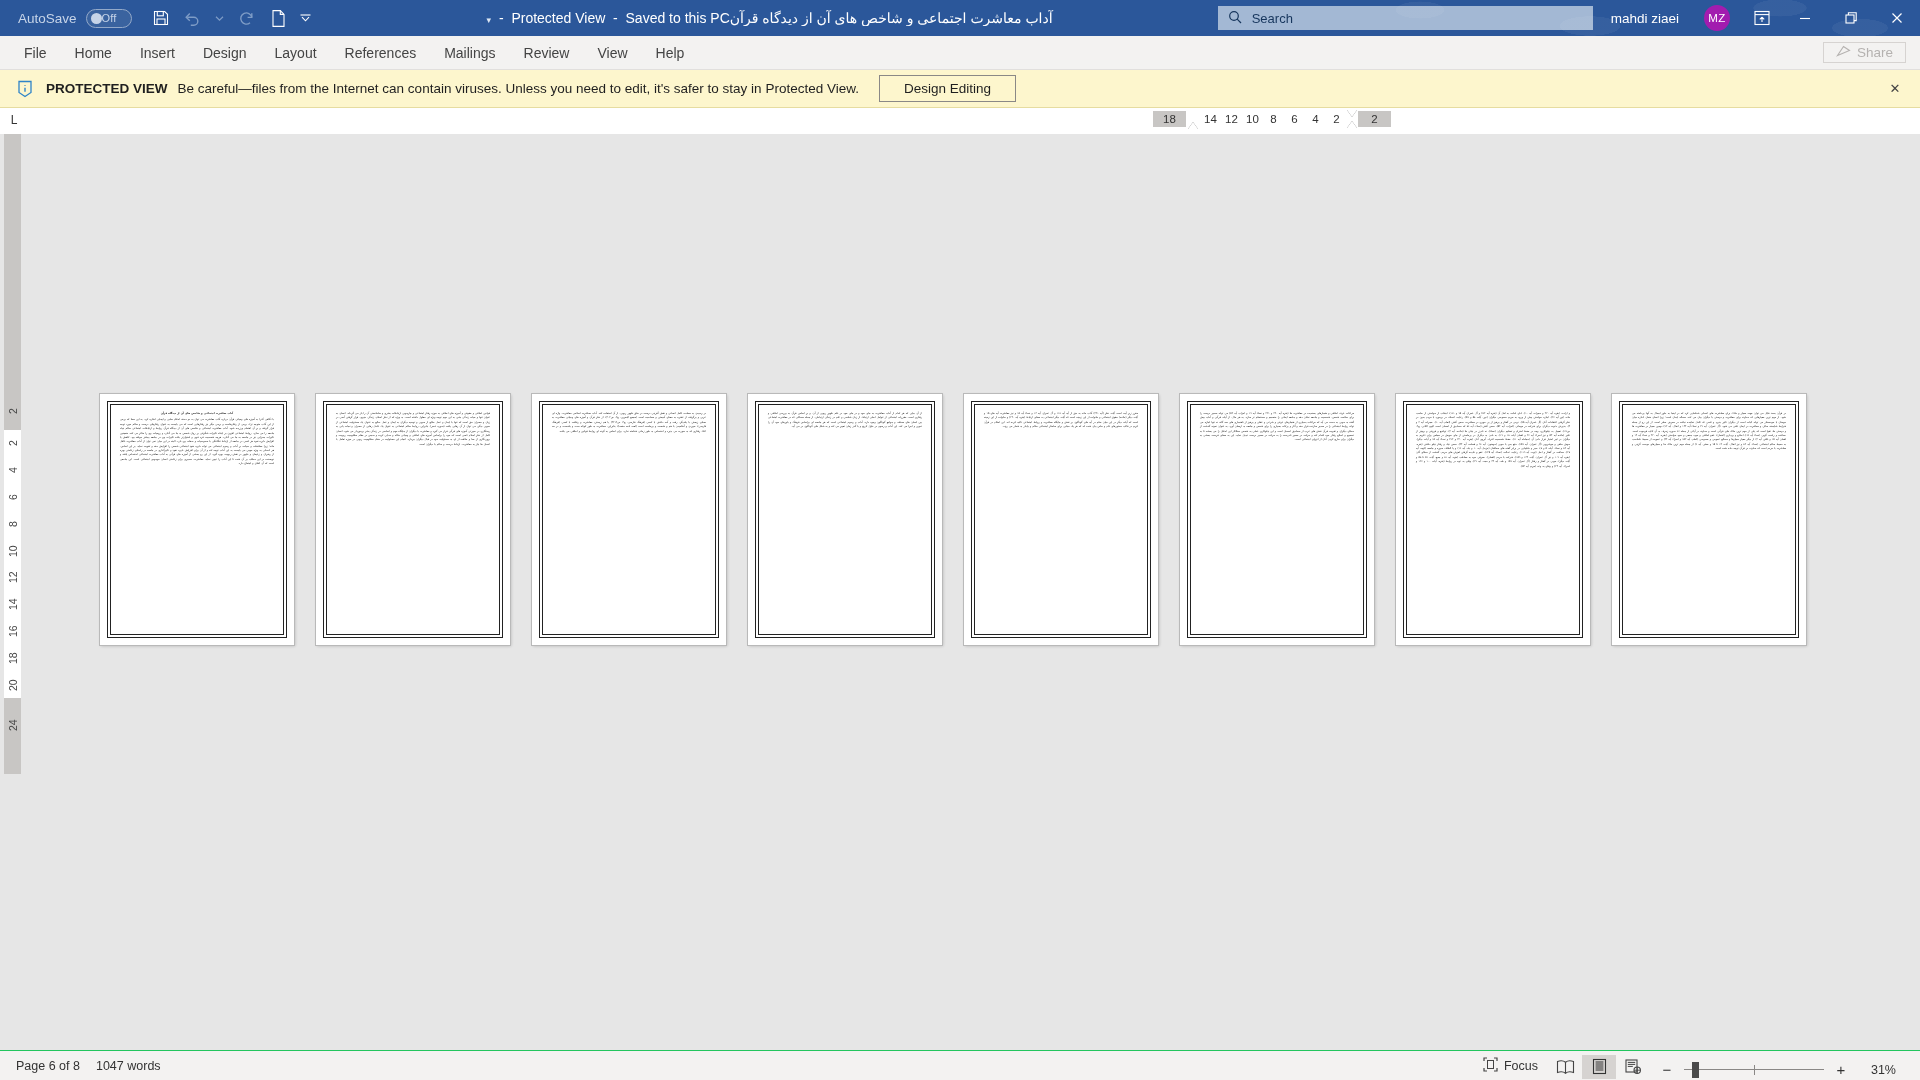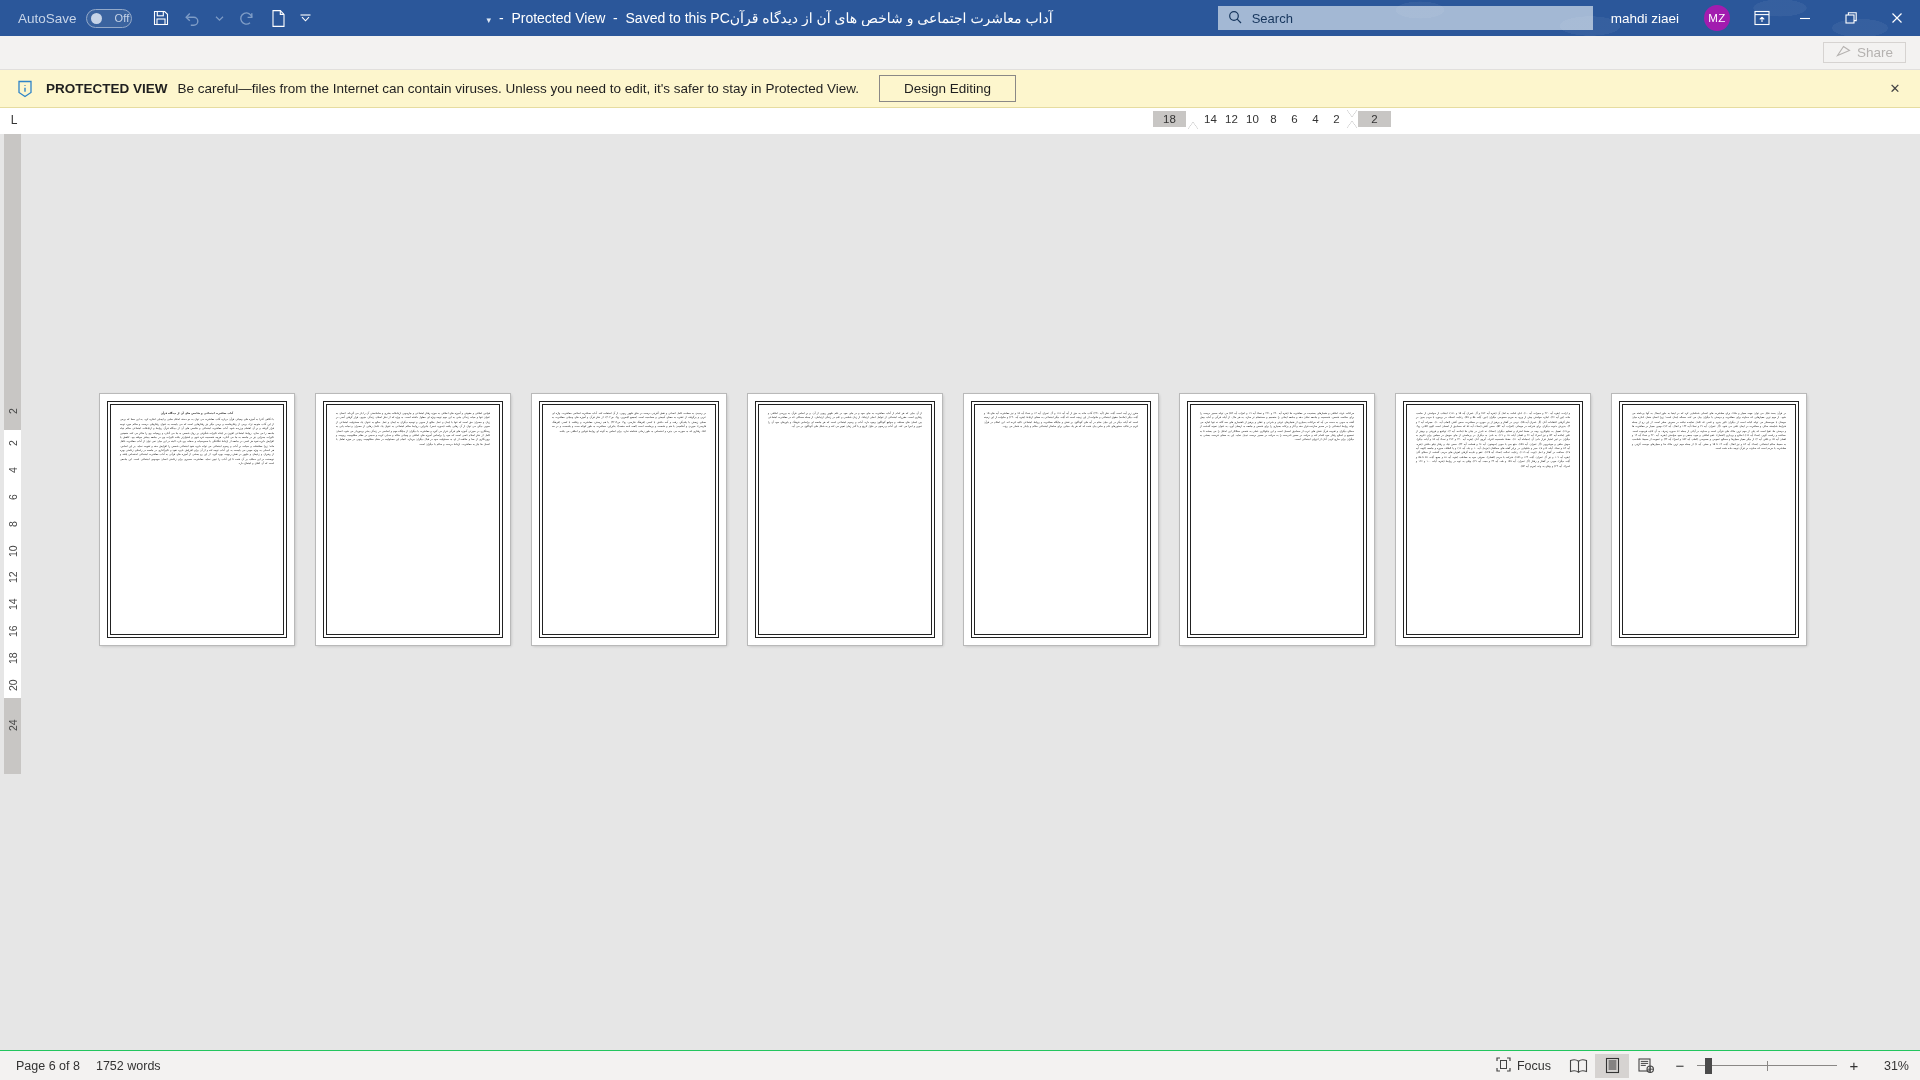--- a/index.html
+++ b/index.html
@@ -40,21 +40,21 @@
   .toggle {
     width: 46px; height: 19px; border-radius: 10px;
     border: 1px solid #93a9c9; background: #3a639f;
     display: flex; align-items: center; position: relative;
   }
   .toggle .knob {
     width: 11px; height: 11px; border-radius: 50%;
     background: #c6d4e8; margin-left: 4px;
   }
   .toggle .offlbl {
-    font-size: 11px; color: #c6d4e8; margin-left: 13px; letter-spacing: .2px;
+    font-size: 11px; color: #c6d4e8; margin-left: 0; letter-spacing: .2px;
   }
   .qat { display: flex; align-items: center; gap: 2px; margin-left: 14px; }
   .qat-btn {
     width: 30px; height: 28px;
     display: flex; align-items: center; justify-content: center;
   }
   .qat-btn.small { width: 20px; }
   .qat-btn svg { display: block; }
   .title-text {
     flex: 1;
@@ -239,22 +239,22 @@
   
   .statusbar {
     height: 30px; background: #f3f2f1;
     border-top: 1px solid #22c55e;
     display: flex; align-items: center;
     font-size: 12.5px; color: #333;
     position: relative;
   }
   .sb-item { margin-left: 16px; white-space: nowrap; }
   .sb-right {
-    position: absolute; right: 5px;
-    display: flex; align-items: center; gap: 0;
+    position: absolute; right: 18px;
+    display: flex; align-items: flex-end; gap: 0;
   }
   .sb-focus { display: flex; align-items: center; gap: 6px; padding: 4px 10px; }
   .viewbtn {
     width: 34px; height: 24px;
     display: flex; align-items: center; justify-content: center;
   }
   .viewbtn.active { background: #d6d3d1; }
   .zoomctl { display: flex; align-items: center; gap: 10px; margin-left: 10px; }
   .zoom-sign { font-size: 15px; color: #333; width: 14px; text-align: center; }
   .slider {
@@ -365,20 +365,32 @@
     </div>
     <div class="close" title="Close">
       <svg width="14" height="14" viewBox="0 0 14 14">
           <path d="M2.5 2.5 11.5 11.5M11.5 2.5 2.5 11.5" stroke="#fff" stroke-width="1.2"></path>
         </svg>
     </div>
   </div>
 </div>
 
 <div class="ribbon">
+  <div class="tabs">
+    <div class="tab">File</div>
+    <div class="tab">Home</div>
+    <div class="tab">Insert</div>
+    <div class="tab">Design</div>
+    <div class="tab">Layout</div>
+    <div class="tab">References</div>
+    <div class="tab">Mailings</div>
+    <div class="tab">Review</div>
+    <div class="tab">View</div>
+    <div class="tab">Help</div>
+  </div>
   <div class="share-btn">
     <span>
       <svg width="15" height="14" viewBox="0 0 15 14">
           <path d="M1.5 11.5 7.5 2.5l6 4-6 2.4z" fill="none" stroke="#b5b2b0" stroke-width="1.1"></path>
         </svg>
     </span>
     <span>Share</span>
   </div>
 </div>
 
@@ -528,21 +540,21 @@
           </div>
         </div>
       </div>
     </div>
 
   </div>
 </div>
 
 <div class="statusbar">
   <span class="sb-item">Page 6 of 8</span>
-  <span class="sb-item">1752 words</span>
+  <span class="sb-item">1047 words</span>
 
   <div class="sb-right">
     <div class="sb-focus">
       <span>
         <svg width="15" height="15" viewBox="0 0 15 15">
             <path d="M1 4V1h3M11 1h3v3M14 11v3h-3M4 14H1v-3" fill="none" stroke="#444" stroke-width="1.2"></path>
             <rect x="4.5" y="3.5" width="6" height="8" fill="none" stroke="#444" stroke-width="1"></rect>
           </svg>
       </span>
       <span>Focus</span>

